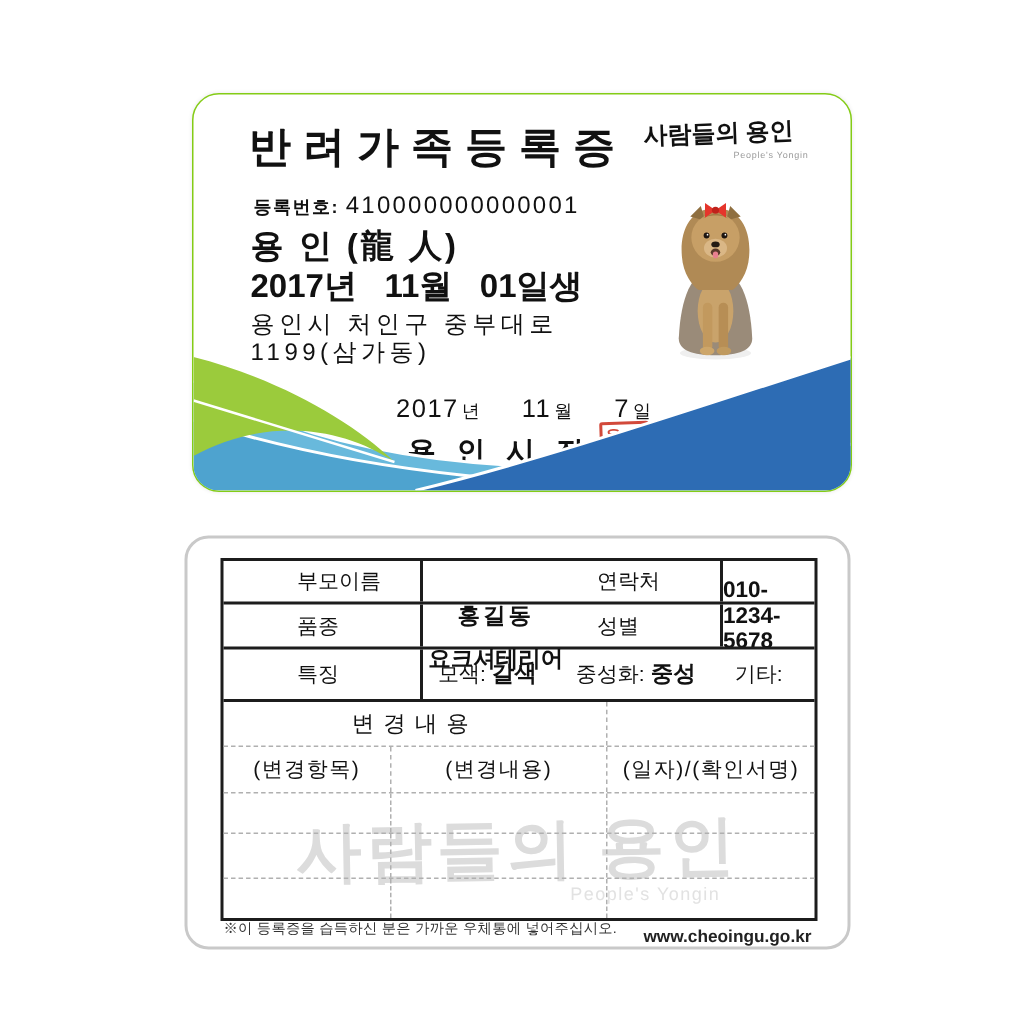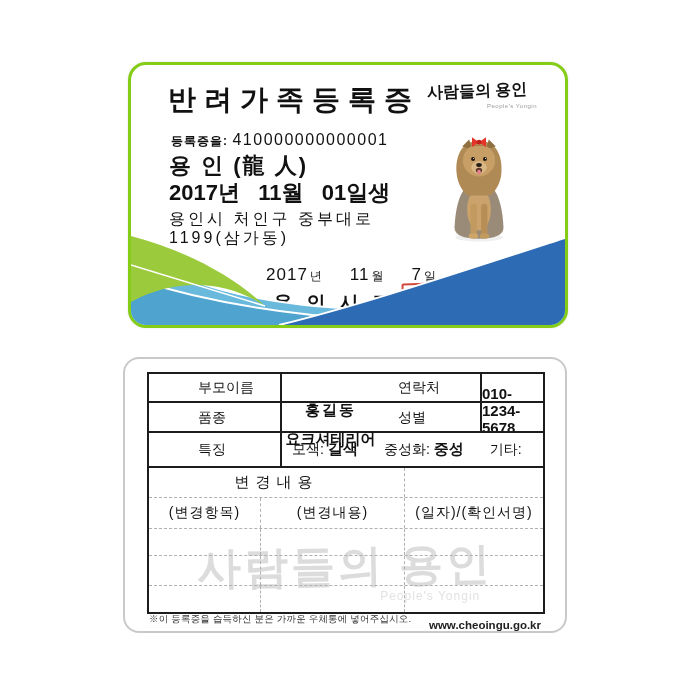--- a/index.html
+++ b/index.html
@@ -2,21 +2,21 @@
 <html><head>
 <meta charset="utf-8">
 <style>
   * { margin:0; padding:0; box-sizing:border-box; }
   html,body { width:685px; height:685px; background:#ffffff; font-family:"Liberation Sans", sans-serif; color:#111; }
   .stage { position:relative; width:685px; height:685px; background:#fff; overflow:hidden; }
 
   
   .front-card {
     position:absolute; left:128px; top:62px; width:440px; height:266px;
-    background:#fff; border:3px solid #84cc16; border-radius:18px;
+    background:#fff; border:1px solid #84cc16; border-radius:18px;
     overflow:hidden; box-shadow:0 0 3px rgba(0,0,0,.10);
   }
   .f-title { position:absolute; left:37px; top:16px; font-size:28px; font-weight:bold; letter-spacing:8px; white-space:nowrap; }
   .f-logo { position:absolute; right:28px; top:16px; width:120px; text-align:center; }
   .f-logo-text { font-size:16px; font-weight:bold; letter-spacing:0px; transform:rotate(-2deg); display:inline-block; font-family:"Liberation Serif", serif; }
   .f-logo-sub { display:block; font-size:6px; color:#9a9a9a; text-align:right; margin-top:1px; letter-spacing:.5px; }
   .f-regno { position:absolute; left:40px; top:66px; white-space:nowrap; }
   .f-regno-label { font-size:12px; font-weight:bold; letter-spacing:1px; }
   .f-regno-num { font-size:16px; letter-spacing:1.5px; }
   .f-name  { position:absolute; left:38px; top:86px;  font-size:22px; font-weight:bold; letter-spacing:2px; }
@@ -80,21 +80,21 @@
   <div class="front-card">
 
     <div class="f-title">반려가족등록증</div>
 
     <div class="f-logo">
       <span class="f-logo-text">사람들의 용인</span>
       <span class="f-logo-sub">People's Yongin</span>
     </div>
 
     <div class="f-regno">
-      <span class="f-regno-label">등록증을:</span>
+      <span class="f-regno-label">등록번호:</span>
       <span class="f-regno-num">410000000000001</span>
     </div>
 
     <div class="f-name">용 인 (龍 人)</div>
     <div class="f-birth">2017년   11월   01일생</div>
 
     <div class="f-addr">
       <div>용인시 처인구 중부대로</div>
       <div>1199(삼가동)</div>
     </div>

